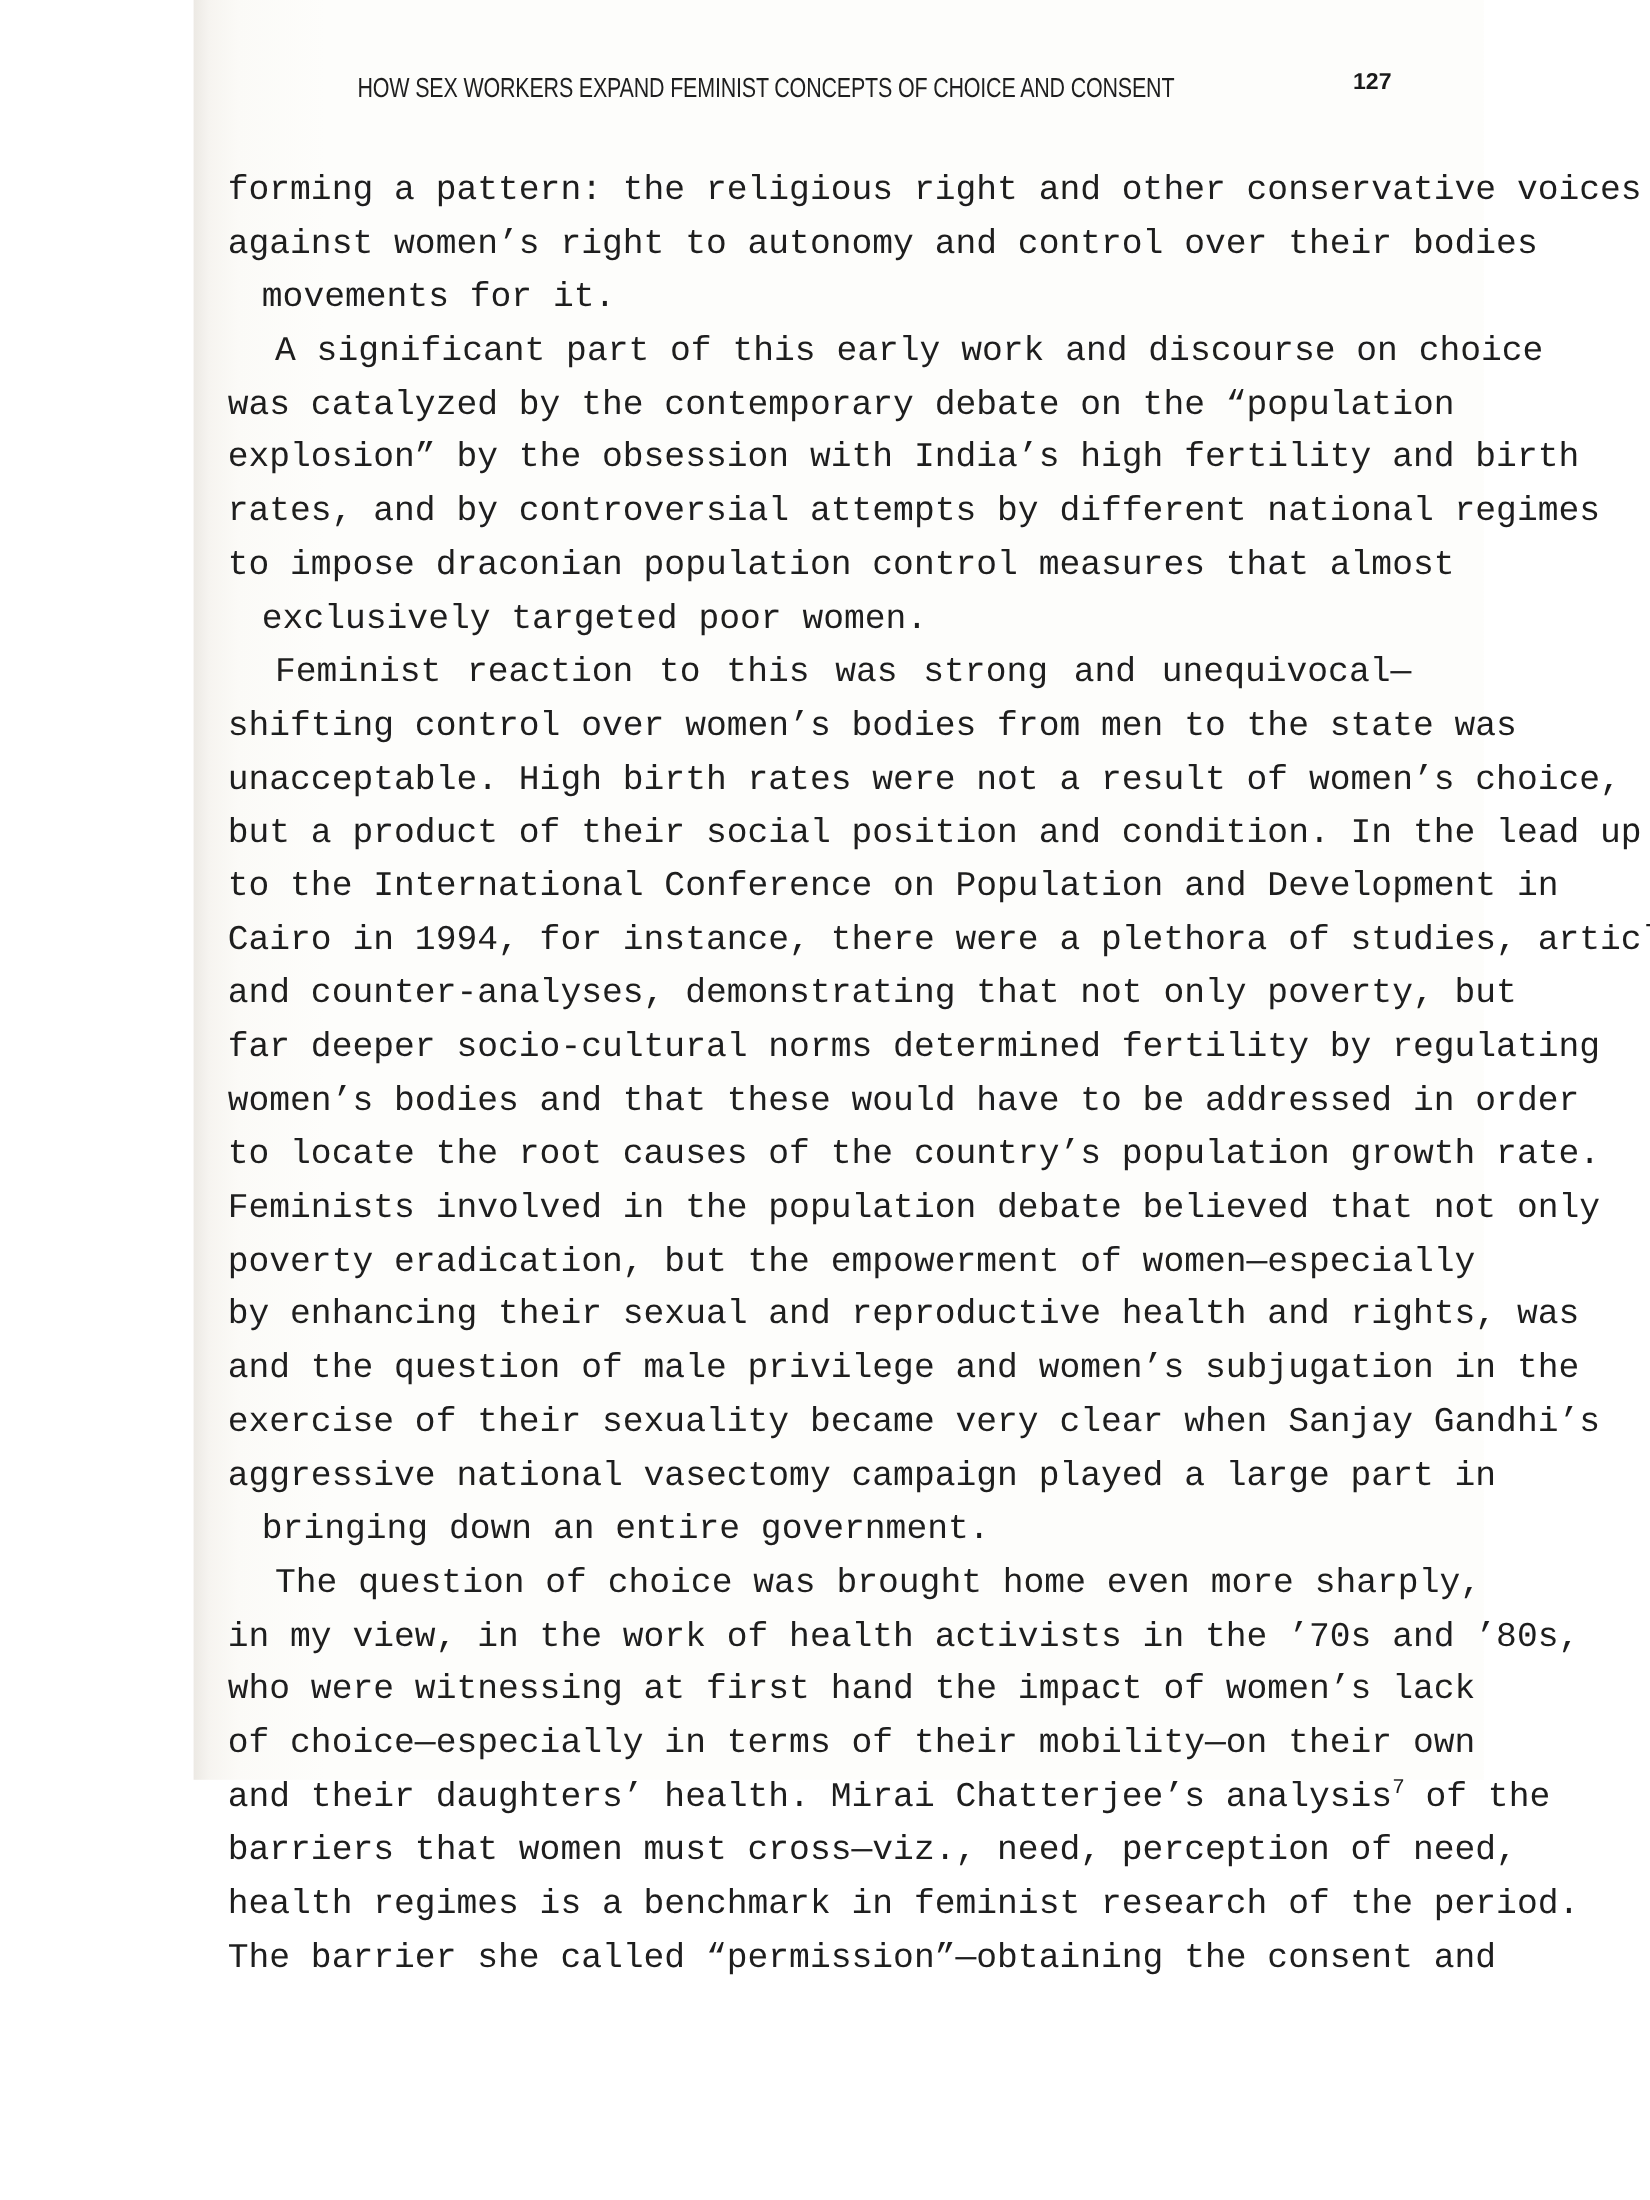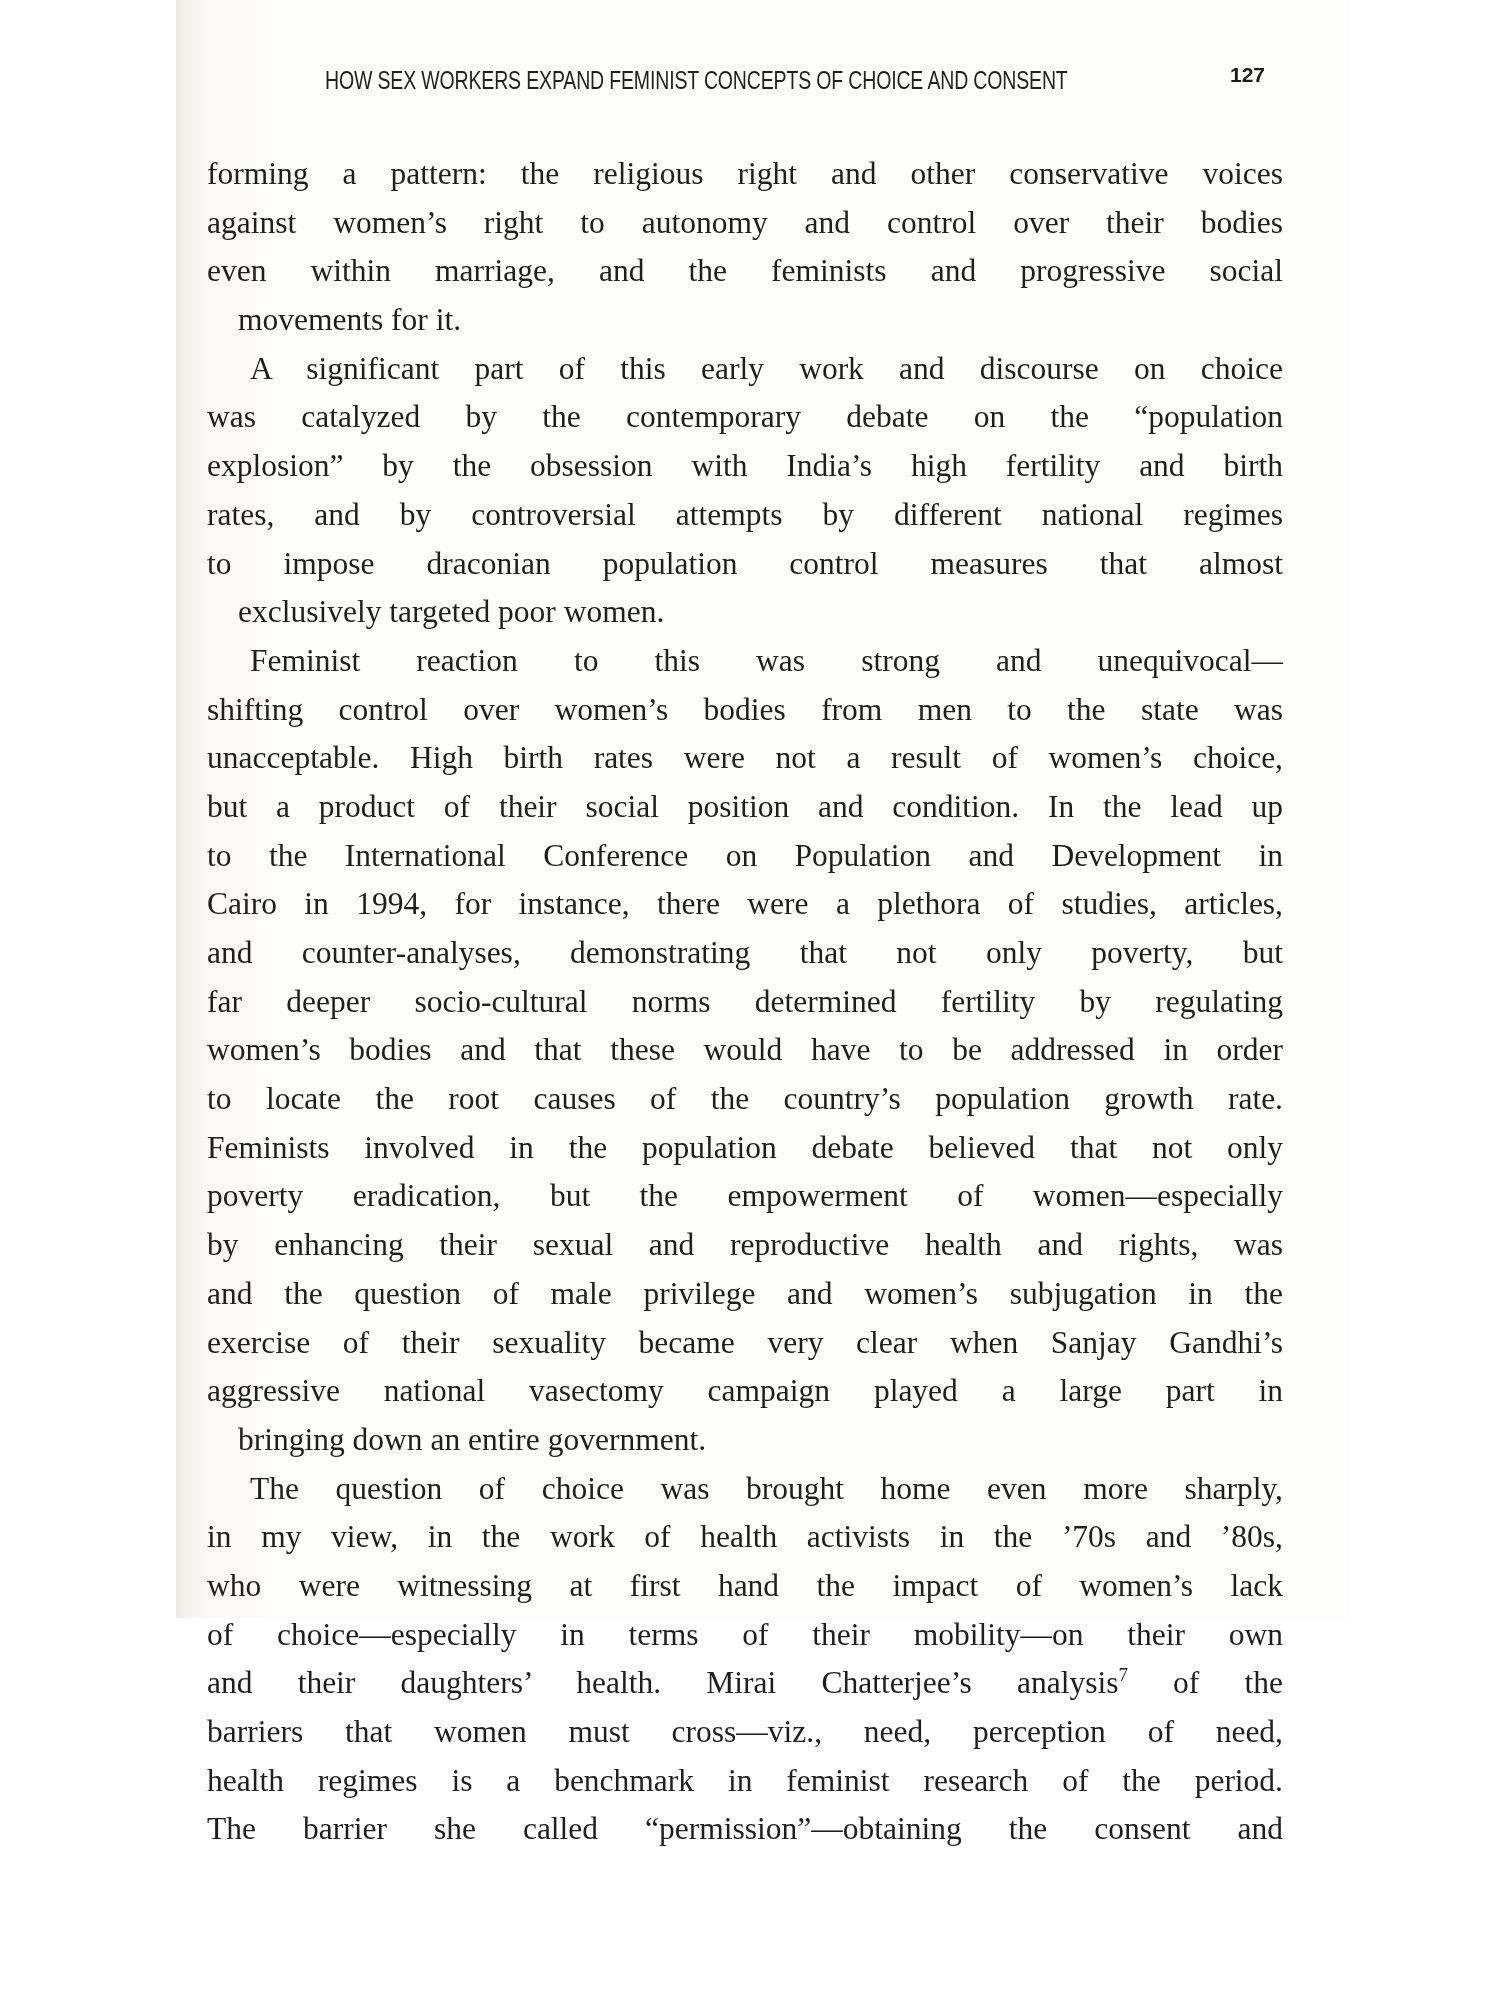--- a/index.html
+++ b/index.html
@@ -58,20 +58,21 @@
     color: #1e1e1e;
   }
   .line {
     display: block;
     height: 48.7px;
     line-height: 44px;
     text-align: justify;
     text-align-last: justify;
     white-space: nowrap;
     overflow: visible;
+    font-family: Liberation Mono, monospace;
   }
   .line.last {
     text-align-last: left;
     margin-left: 31px;
   }
   .line.indent {
     text-indent: 43px;
   }
   .line .sup {
     font-size: 19px;
@@ -84,21 +85,20 @@
 
 <div class="page">
   <div class="running-head">
     <span class="head-title">HOW SEX WORKERS EXPAND FEMINIST CONCEPTS OF CHOICE AND CONSENT</span>
     <span class="head-page">127</span>
   </div>
   <div class="body-text" id="body-text">
       <div>
         <span class="line">forming a pattern: the religious right and other conservative voices</span>
         <span class="line">against women’s right to autonomy and control over their bodies</span>
-        <span class="line">even within marriage, and the feminists and progressive social</span>
         <span class="line last">movements for it.</span>
       </div>
       <div>
         <span class="line indent">A significant part of this early work and discourse on choice</span>
         <span class="line">was catalyzed by the contemporary debate on the “population</span>
         <span class="line">explosion” by the obsession with India’s high fertility and birth</span>
         <span class="line">rates, and by controversial attempts by different national regimes</span>
         <span class="line">to impose draconian population control measures that almost</span>
         <span class="line last">exclusively targeted poor women.</span>
       </div>

